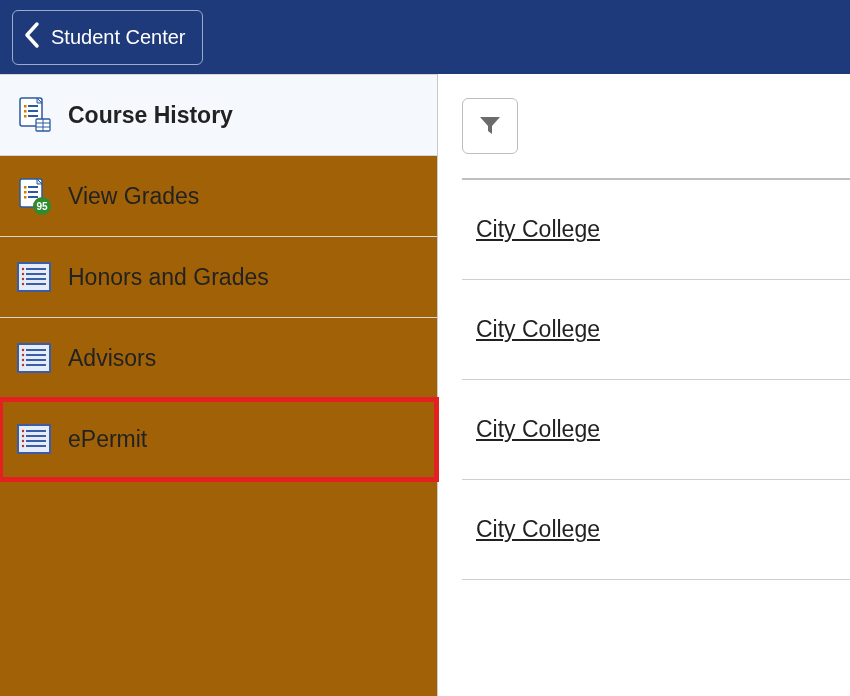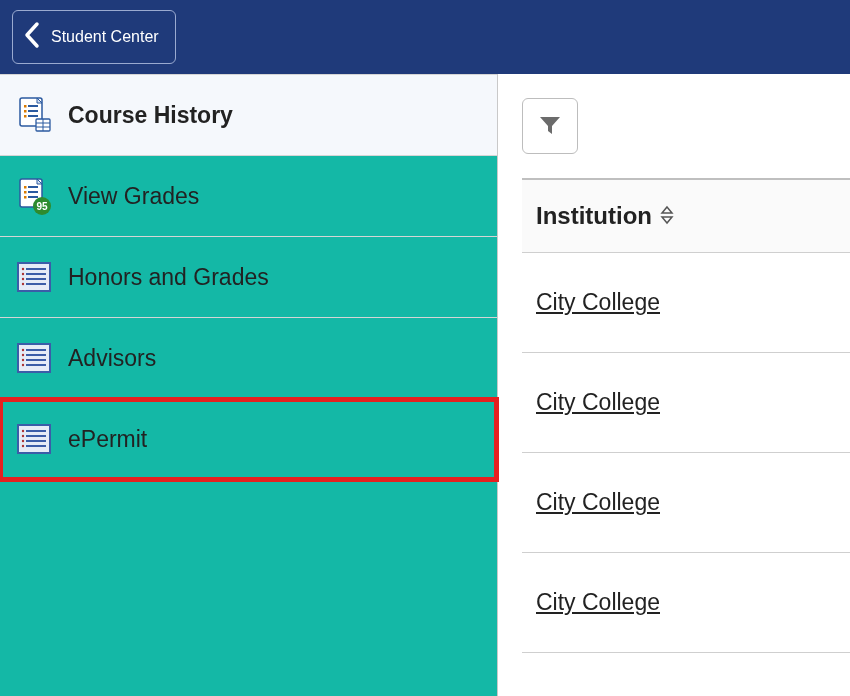--- a/index.html
+++ b/index.html
@@ -18,35 +18,35 @@
       padding: 0 12px;
     }
     .back-button {
       border: 1px solid #9aaad0;
       border-radius: 6px;
       padding: 10px 16px 10px 10px;
       display: flex;
       align-items: center;
       gap: 10px;
       color: #fff;
-      font-size: 16px;
+      font-size: 20px;
       cursor: pointer;
       background: transparent;
     }
     .back-chevron {
       display: inline-block;
     }
     .main {
       display: flex;
       height: calc(696px - 74px);
     }
     .sidebar {
-      width: 498px;
+      width: 438px;
       border-right: 1px solid #c9c9c9;
-      background: #14b8a6;
+      background: #a16207;
     }
     .sidebar-item {
       display: flex;
       align-items: center;
       gap: 14px;
       padding: 20px 14px;
       border-bottom: 1px solid #d5d5d5;
       font-size: 23px;
       color: #222;
       cursor: pointer;
@@ -226,29 +226,20 @@
   <div class="content">
     <button class="filter-button">
       <span>
         <svg width="28" height="28" viewBox="0 0 28 28">
           <path d="M4 6 L24 6 L16 15 L16 23 L12 20 L12 15 Z" fill="#6b6b6b"></path>
         </svg>
       </span>
     </button>
 
     <div class="table">
-      <div class="table-header">
-        <span>Institution</span>
-        <span class="sort-indicator">
-          <svg width="14" height="20" viewBox="0 0 14 20">
-            <path d="M7 2 L12 8 L2 8 Z" fill="none" stroke="#555" stroke-width="1.5"></path>
-            <path d="M7 18 L2 12 L12 12 Z" fill="none" stroke="#555" stroke-width="1.5"></path>
-          </svg>
-        </span>
-      </div>
       <div class="table-row">
         <span>City College</span>
       </div>
       <div class="table-row">
         <span>City College</span>
       </div>
       <div class="table-row">
         <span>City College</span>
       </div>
       <div class="table-row">

